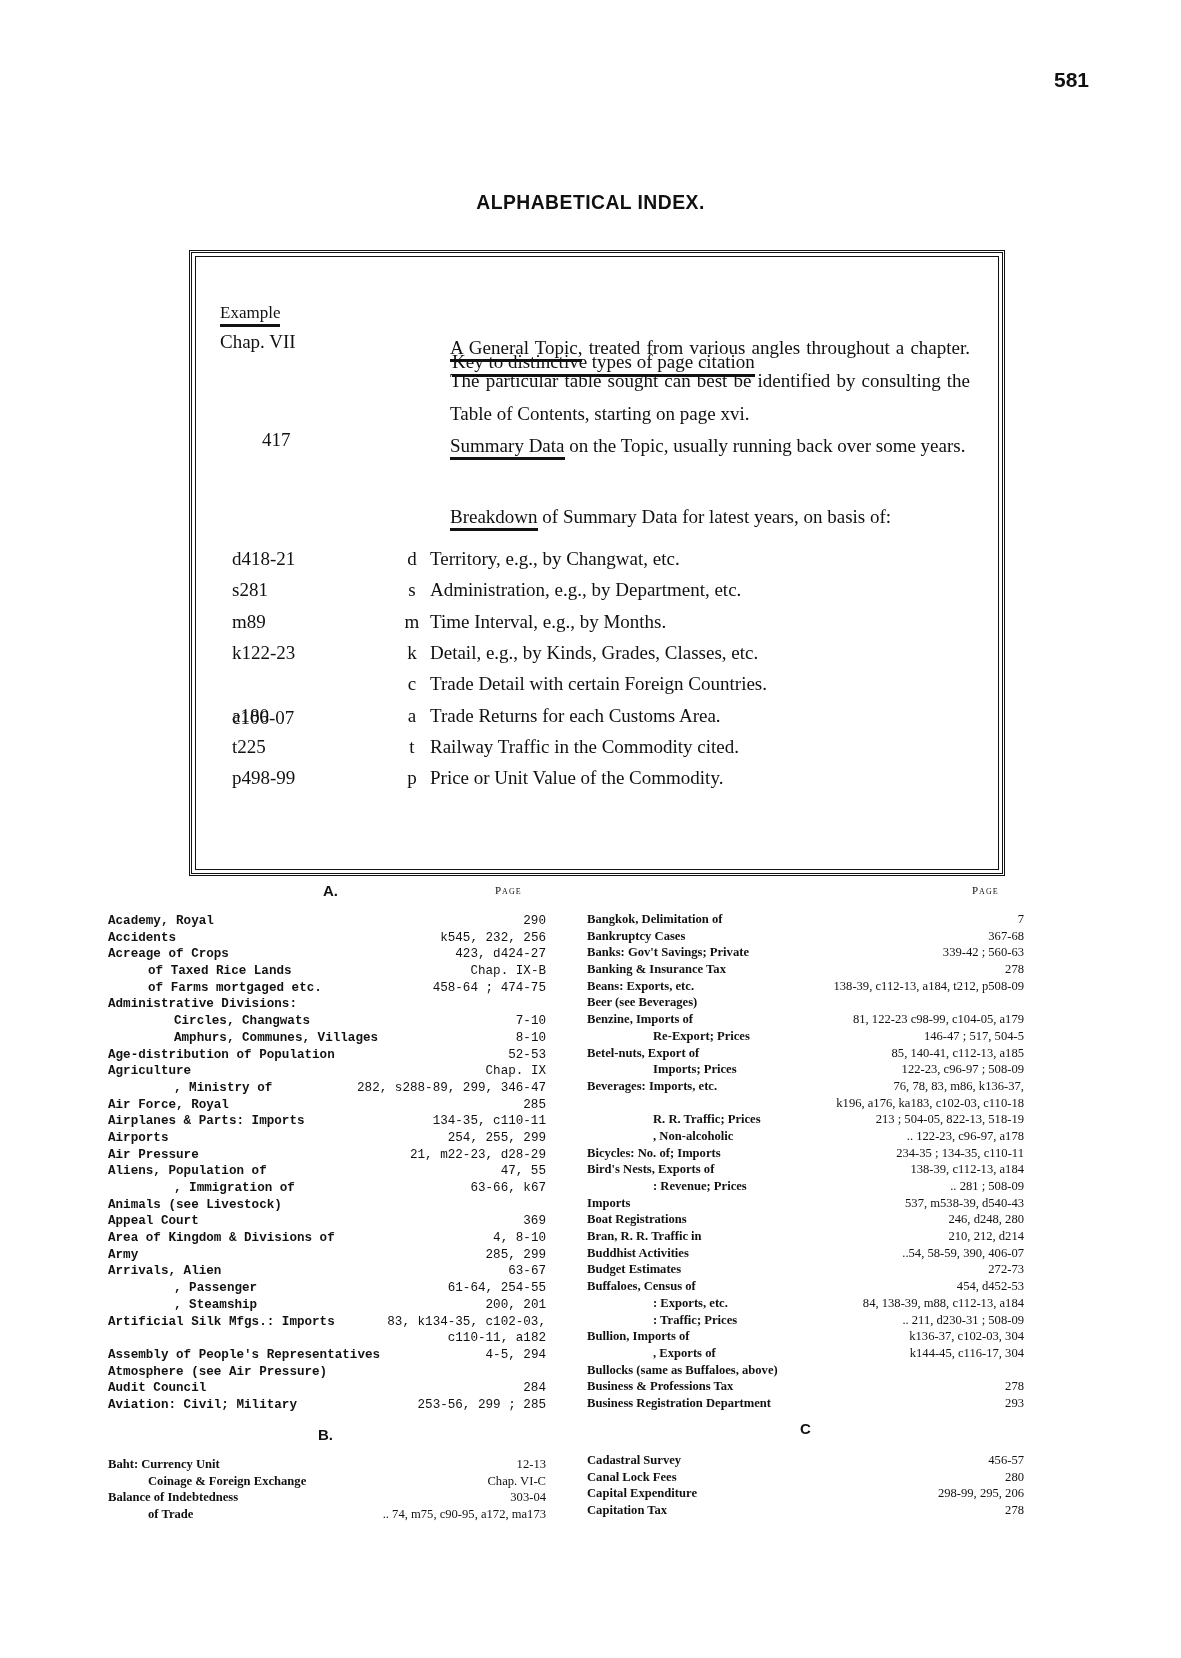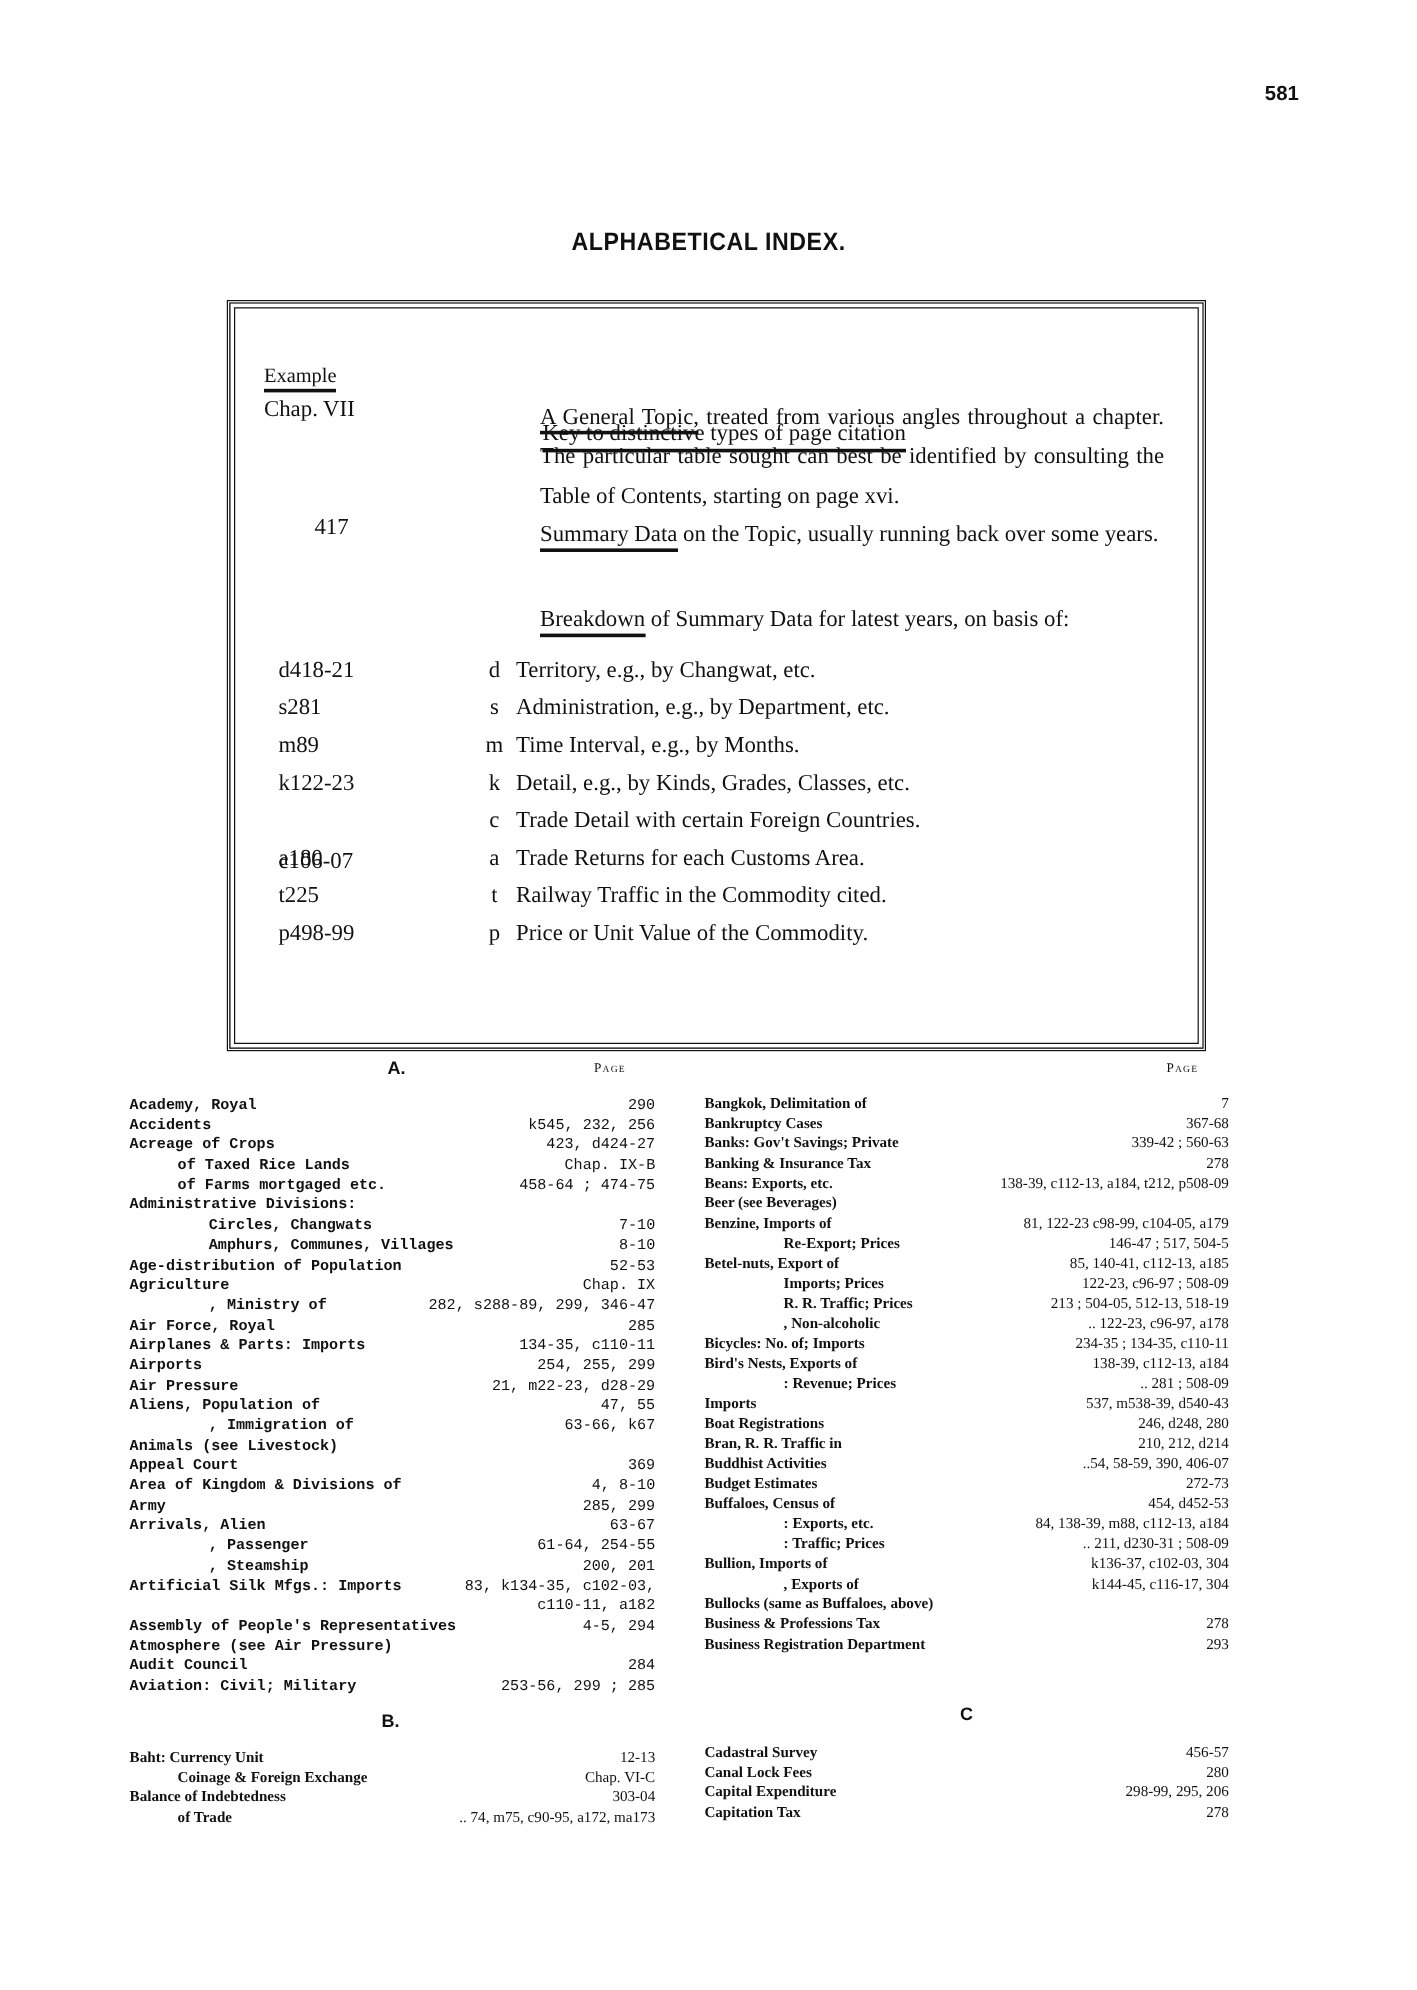--- a/index.html
+++ b/index.html
@@ -1,17 +1,17 @@
 <!DOCTYPE html>
 <html><head>
 <meta charset="utf-8">
 <style>
   html, body { margin: 0; padding: 0; background: #ffffff; }
   body { width: 1181px; height: 1658px; position: relative; overflow: hidden; color: #111; font-family: "DejaVu Serif", "Liberation Serif", serif; }
-  .page-number { position: absolute; top: 68px; left: 1054px; font-family: "Liberation Sans", sans-serif; font-weight: bold; font-size: 17px; }
+  .page-number { position: absolute; top: 68px; left: 1054px; font-family: "Liberation Sans", sans-serif; font-weight: bold; font-size: 21px; }
   .title { position: absolute; top: 190px; left: 0; width: 1181px; text-align: center; font-family: "Liberation Sans", sans-serif; font-weight: bold; font-size: 21px; letter-spacing: 0.5px; transform: scaleX(0.92); }
   .keybox { position: absolute; left: 189px; top: 250px; width: 816px; height: 626px; border: 3px double #111; box-shadow: inset 0 0 0 3px #fff, inset 0 0 0 4px #111; box-sizing: border-box; }
   .keybox .col-head-ex { position: absolute; left: 28px; top: 50px; font-family: "Liberation Serif", serif; font-size: 17px; }
   .keybox .col-head-key { position: absolute; left: 260px; top: 50px; font-family: "Liberation Serif", serif; font-size: 19px; margin-top: 48px; }
   .ul { border-bottom: 3px solid #111; padding-bottom: 1px; }
   .krow { position: absolute; font-family: "Liberation Serif", serif; font-size: 19px; }
   .kex { position: absolute; left: 28px; width: 130px; }
   .kletter { position: absolute; left: 210px; width: 20px; text-align: center; }
   .kdesc { position: absolute; left: 258px; width: 520px; line-height: 33px; text-align: justify; }
   .ktext { position: absolute; left: 258px; width: 520px; }
@@ -268,23 +268,28 @@
       <span class="ref">146-47 ; 517, 504-5</span>
     </div>
     <div class="entry">
       <span class="label">Betel-nuts, Export of</span>
       <span class="ref">85, 140-41, c112-13, a185</span>
     </div>
     <div class="entry">
       <span class="label i2">Imports; Prices</span>
       <span class="ref">122-23, c96-97 ; 508-09</span>
     </div>
+    <div class="entry tall">
+      <span class="label">Beverages: Imports, etc.</span>
+      <span class="ref">76, 78, 83, m86, k136-37,</span>
+      <span class="ref2">k196, a176, ka183, c102-03, c110-18</span>
+    </div>
     <div class="entry">
       <span class="label i2">R. R. Traffic; Prices</span>
-      <span class="ref">213 ; 504-05, 512-13, 518-19</span>
+      <span class="ref">213 ; 504-05, 822-13, 518-19</span>
     </div>
     <div class="entry">
       <span class="label i2">, Non-alcoholic</span>
       <span class="ref">.. 122-23, c96-97, a178</span>
     </div>
     <div class="entry">
       <span class="label">Bicycles: No. of; Imports</span>
       <span class="ref">234-35 ; 134-35, c110-11</span>
     </div>
     <div class="entry">

